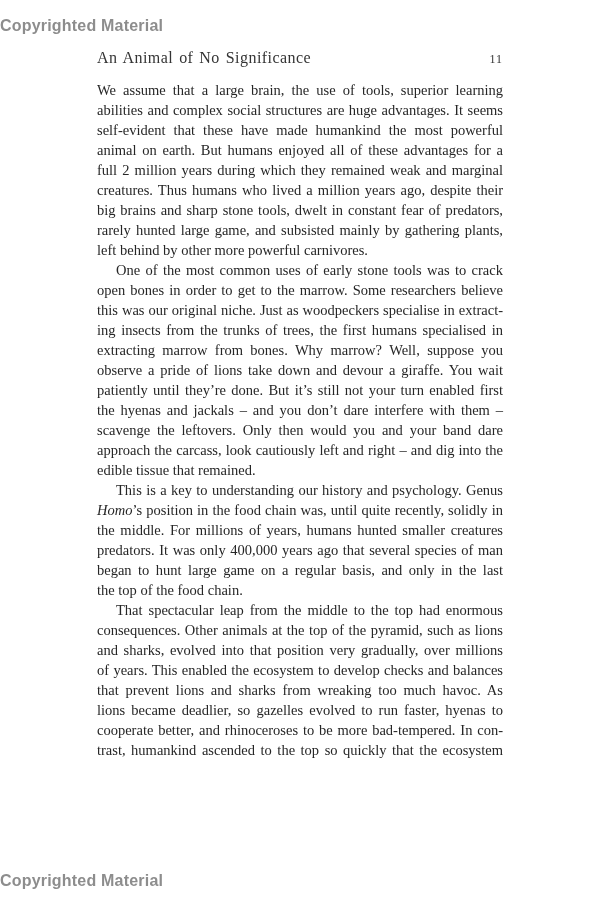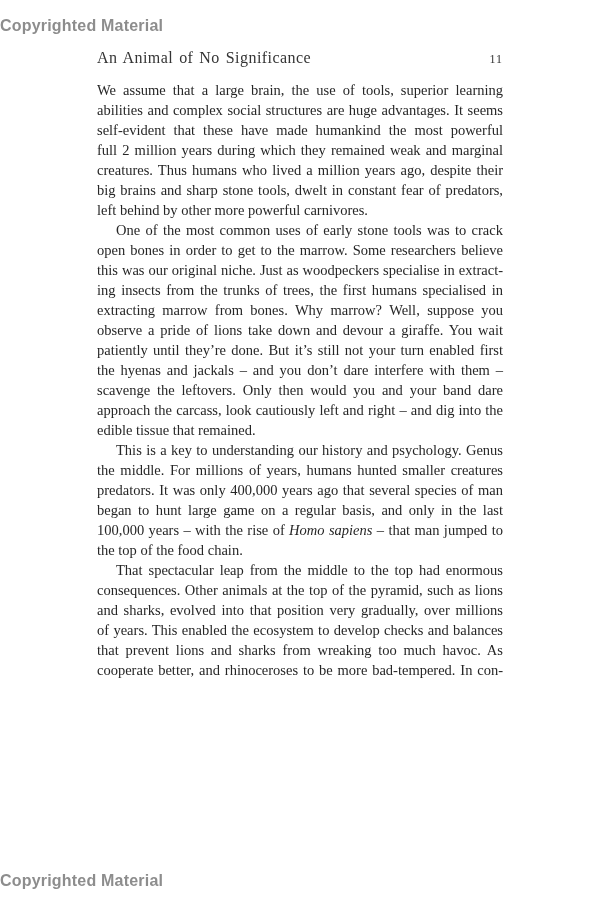--- a/index.html
+++ b/index.html
@@ -73,44 +73,48 @@
 
   <div class="running-header">
     <span class="chapter">An Animal of No Significance</span>
     <span class="pagenum">11</span>
   </div>
 
   <div class="bodytext">
       <div class="line">We assume that a large brain, the use of tools, superior learning</div>
       <div class="line">abilities and complex social structures are huge advantages. It seems</div>
       <div class="line">self-evident that these have made humankind the most powerful</div>
+      <div class="line">animal on earth. But humans enjoyed all of these advantages for a</div>
       <div class="line">full 2 million years during which they remained weak and marginal</div>
       <div class="line">creatures. Thus humans who lived a million years ago, despite their</div>
       <div class="line">big brains and sharp stone tools, dwelt in constant fear of predators,</div>
+      <div class="line">rarely hunted large game, and subsisted mainly by gathering plants,</div>
       <div class="line end">left behind by other more powerful carnivores.</div>
       <div class="line indent">One of the most common uses of early stone tools was to crack</div>
       <div class="line">open bones in order to get to the marrow. Some researchers believe</div>
       <div class="line">this was our original niche. Just as woodpeckers specialise in extract-</div>
       <div class="line">ing insects from the trunks of trees, the first humans specialised in</div>
       <div class="line">extracting marrow from bones. Why marrow? Well, suppose you</div>
       <div class="line">observe a pride of lions take down and devour a giraffe. You wait</div>
       <div class="line">patiently until they’re done. But it’s still not your turn enabled first</div>
       <div class="line">the hyenas and jackals – and you don’t dare interfere with them –</div>
       <div class="line">scavenge the leftovers. Only then would you and your band dare</div>
       <div class="line">approach the carcass, look cautiously left and right – and dig into the</div>
       <div class="line end">edible tissue that remained.</div>
       <div class="line indent">This is a key to understanding our history and psychology. Genus</div>
+      <div class="line"><i>Homo</i>’s position in the food chain was, until quite recently, solidly in</div>
       <div class="line">the middle. For millions of years, humans hunted smaller creatures</div>
       <div class="line">predators. It was only 400,000 years ago that several species of man</div>
       <div class="line">began to hunt large game on a regular basis, and only in the last</div>
-      <div class="line">100,000 years – with the rise of <i>Homo sapiens</i> – that man jumped to</div>
       <div class="line end">the top of the food chain.</div>
       <div class="line indent">That spectacular leap from the middle to the top had enormous</div>
       <div class="line">consequences. Other animals at the top of the pyramid, such as lions</div>
       <div class="line">and sharks, evolved into that position very gradually, over millions</div>
       <div class="line">of years. This enabled the ecosystem to develop checks and balances</div>
       <div class="line">that prevent lions and sharks from wreaking too much havoc. As</div>
+      <div class="line">lions became deadlier, so gazelles evolved to run faster, hyenas to</div>
       <div class="line">cooperate better, and rhinoceroses to be more bad-tempered. In con-</div>
+      <div class="line">trast, humankind ascended to the top so quickly that the ecosystem</div>
     </div>
 
   <div class="watermark bottom">Copyrighted Material</div>
 
 </div>
 
 </body></html>

